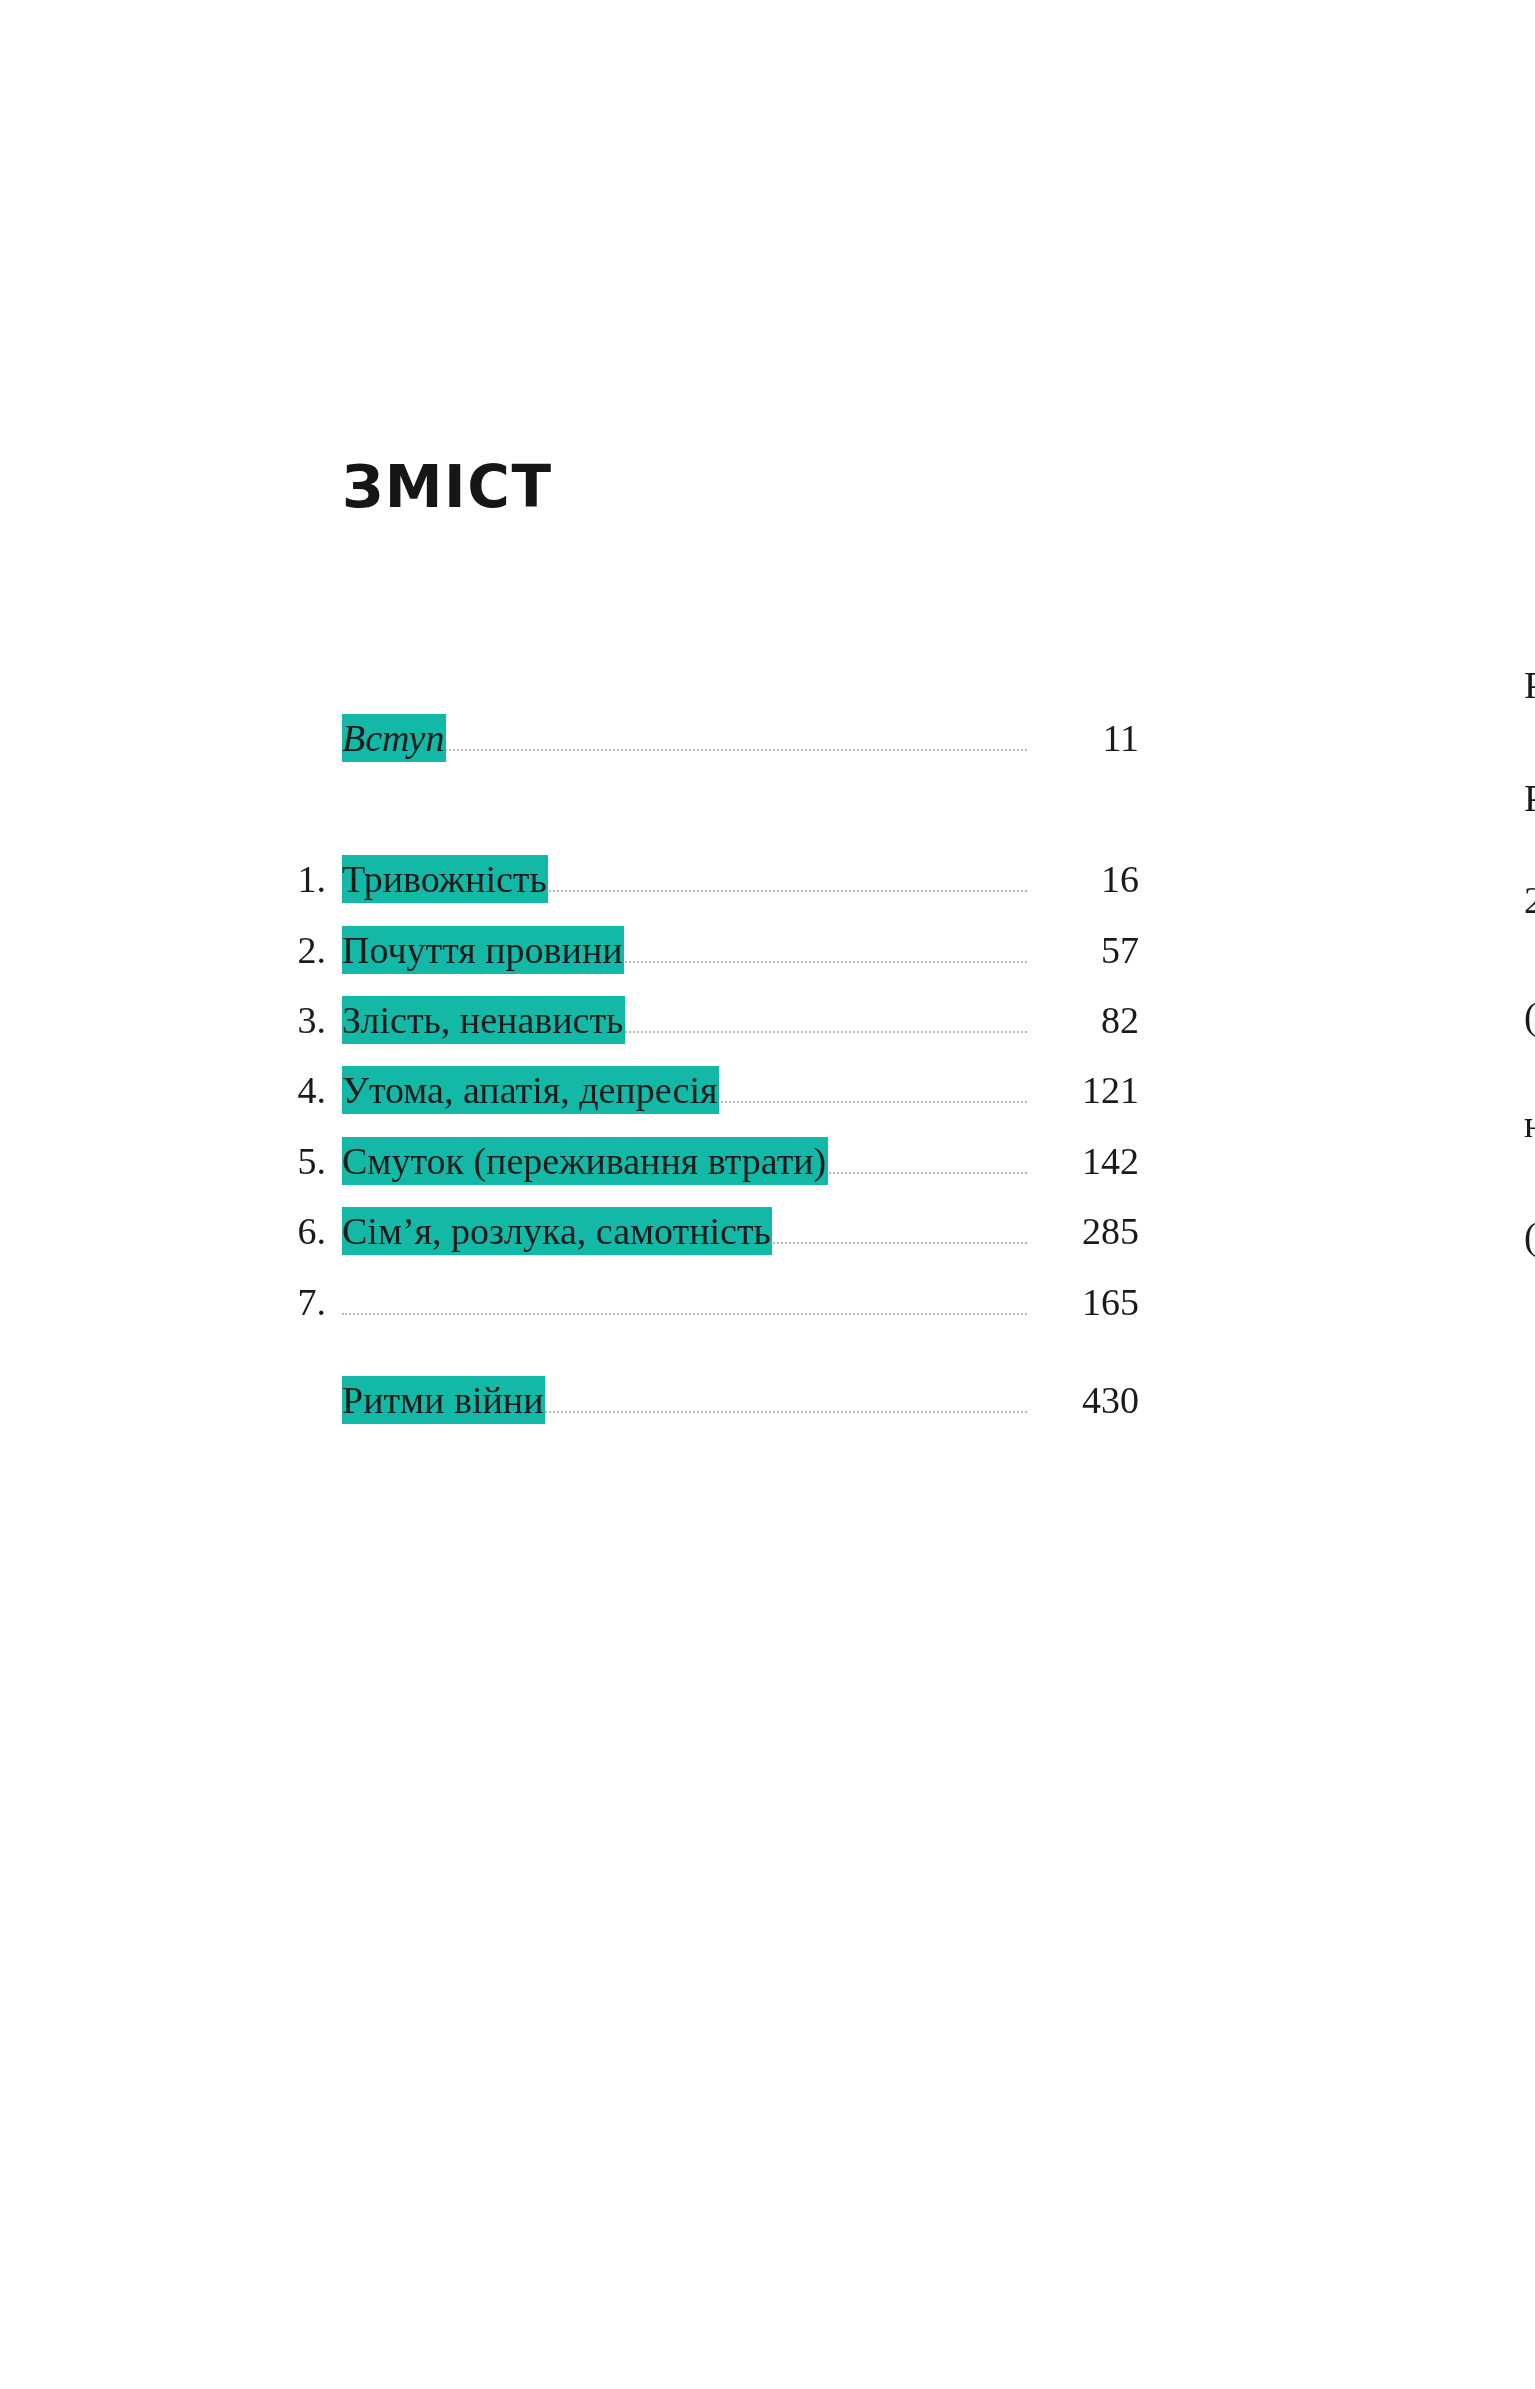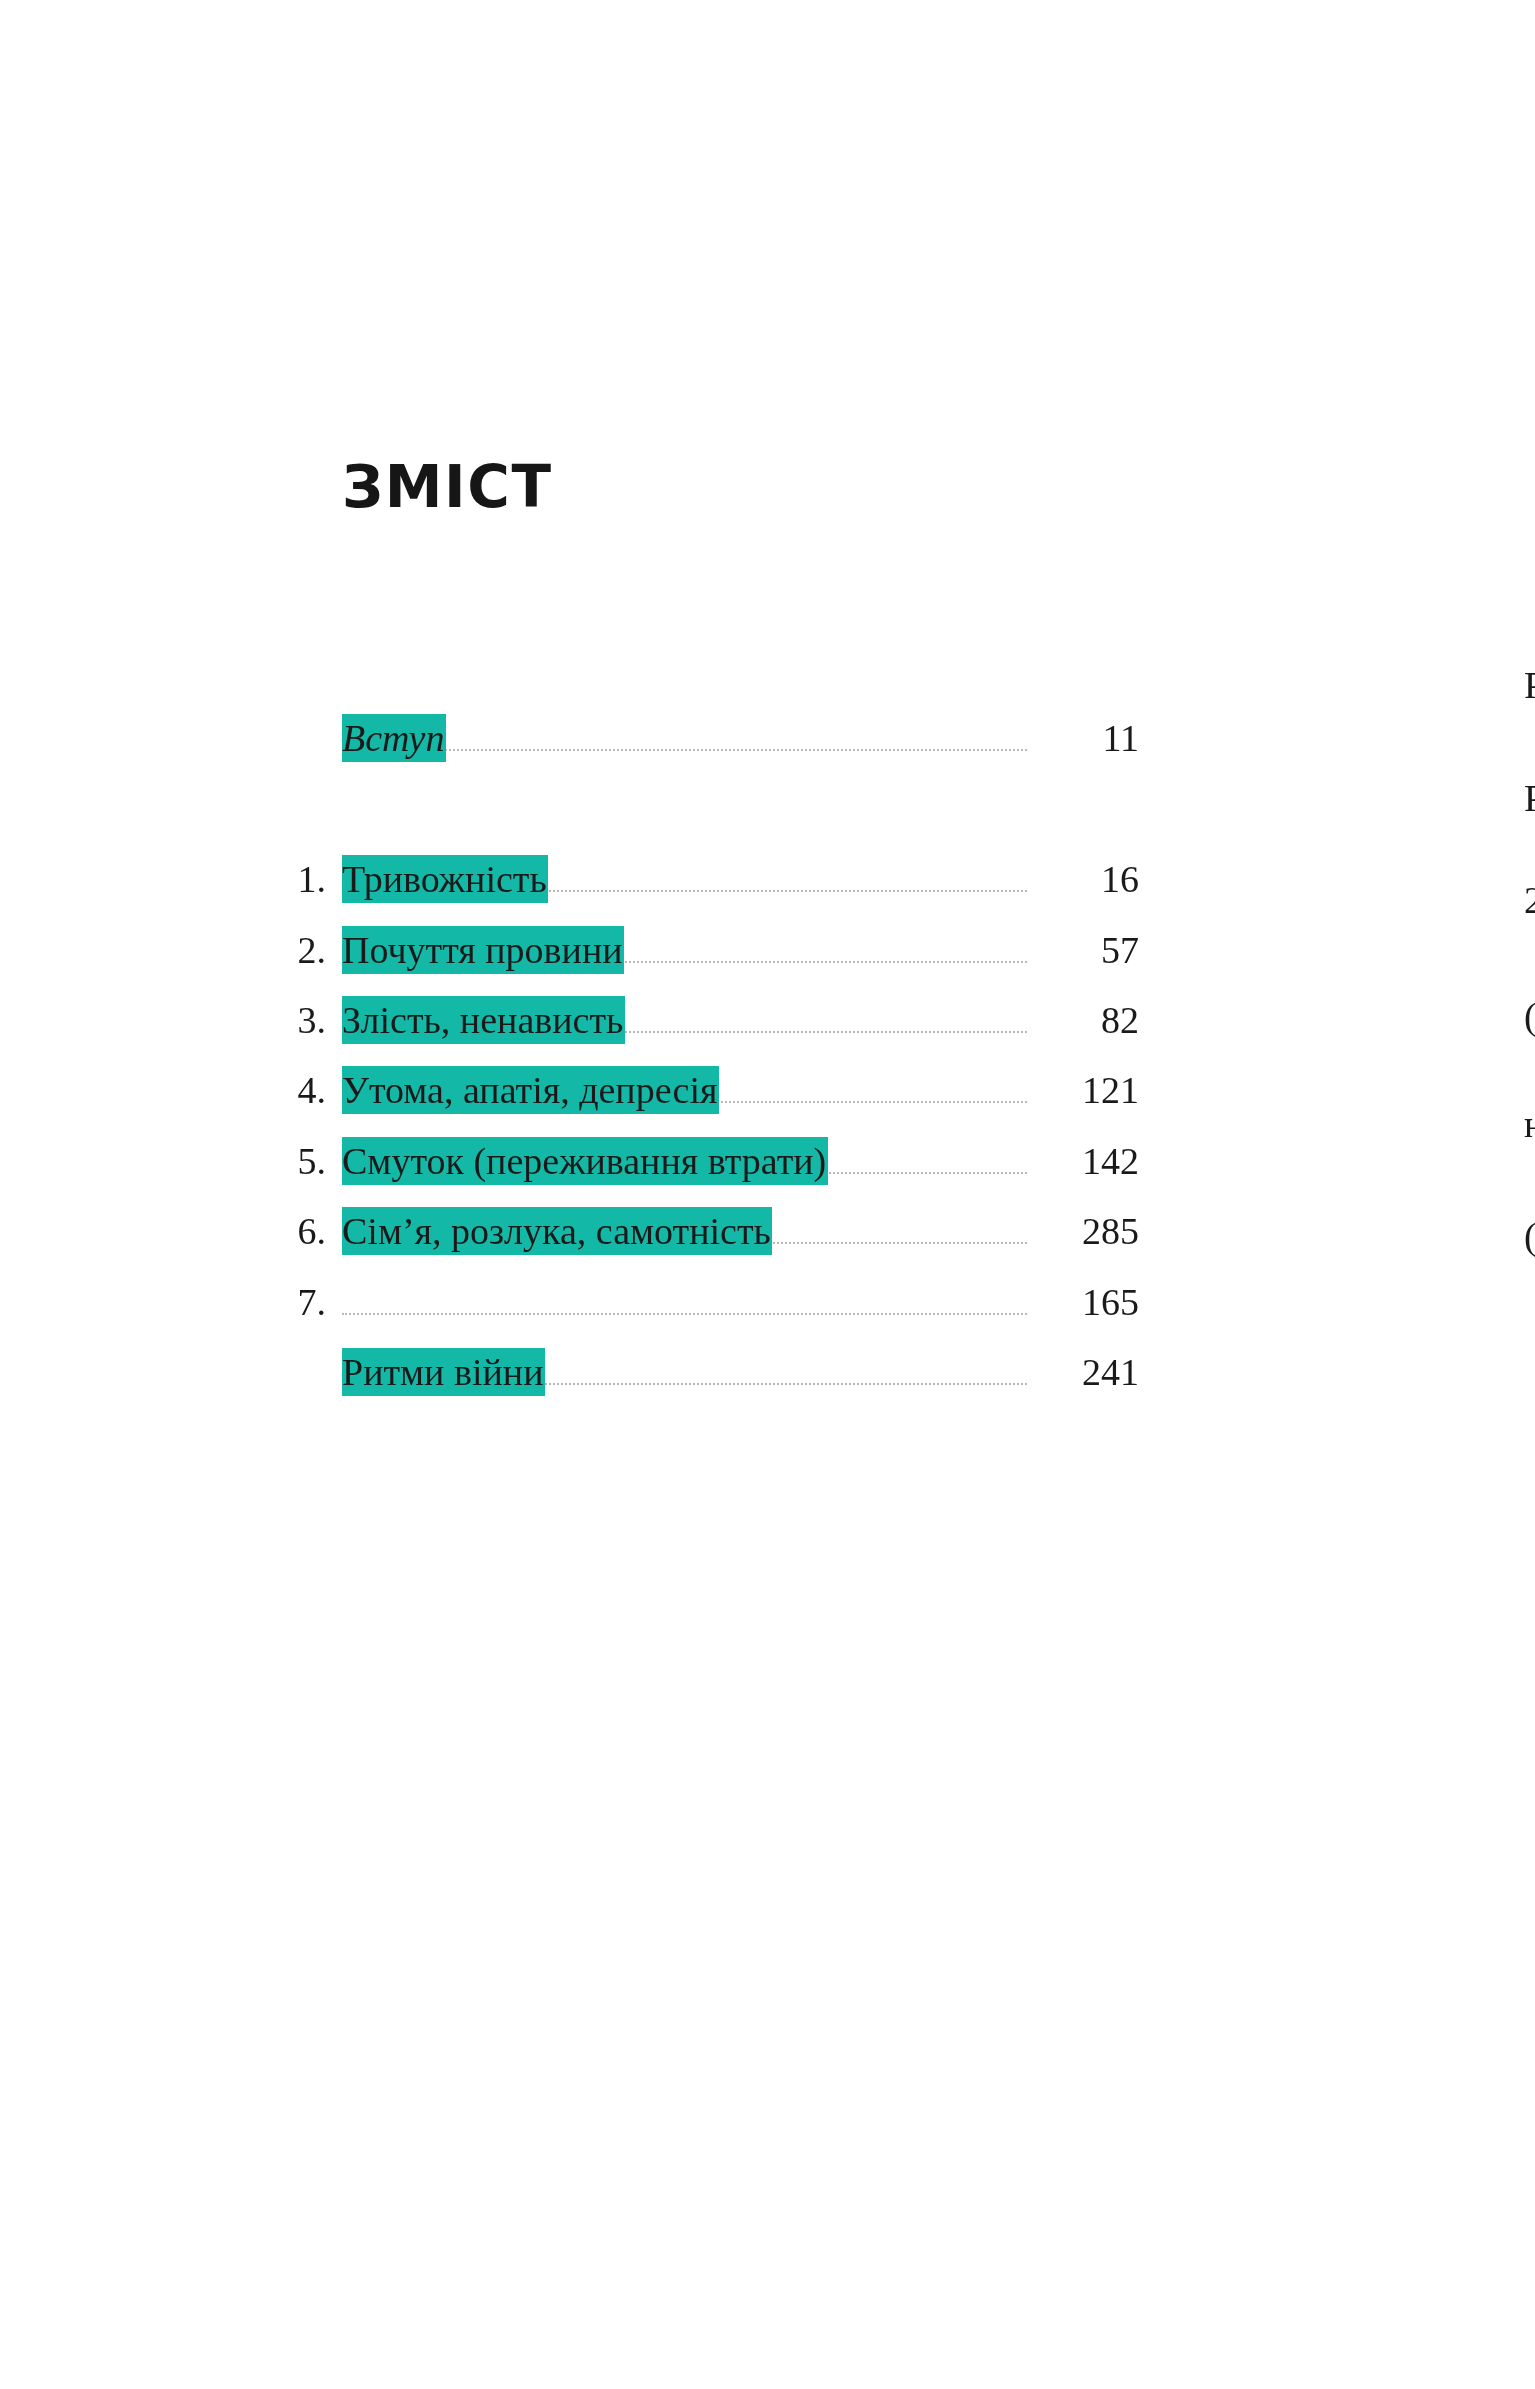--- a/index.html
+++ b/index.html
@@ -86,24 +86,24 @@
       <span class="leader"></span>
       <span class="page-num">285</span>
     </div>
 
     <div class="row" style="top:1278px;">
       <span class="num" style="right:auto; left:9.6px;">7.</span>
       <span class="leader"></span>
       <span class="page-num">165</span>
     </div>
 
-    <div class="row" style="top:1348px;">
+    <div class="row" style="top:1376px;">
       <span class="label">Ритми війни</span>
       <span class="leader"></span>
-      <span class="page-num">241</span>
+      <span class="page-num">430</span>
     </div>
 
   </div>
 
   <div>
     <span class="edge" style="top:661px;">Р</span>
     <span class="edge" style="top:774px;">Р</span>
     <span class="edge" style="top:876px;">2</span>
     <span class="edge" style="top:992px;">(</span>
     <span class="edge" style="top:1100px;">н</span>

